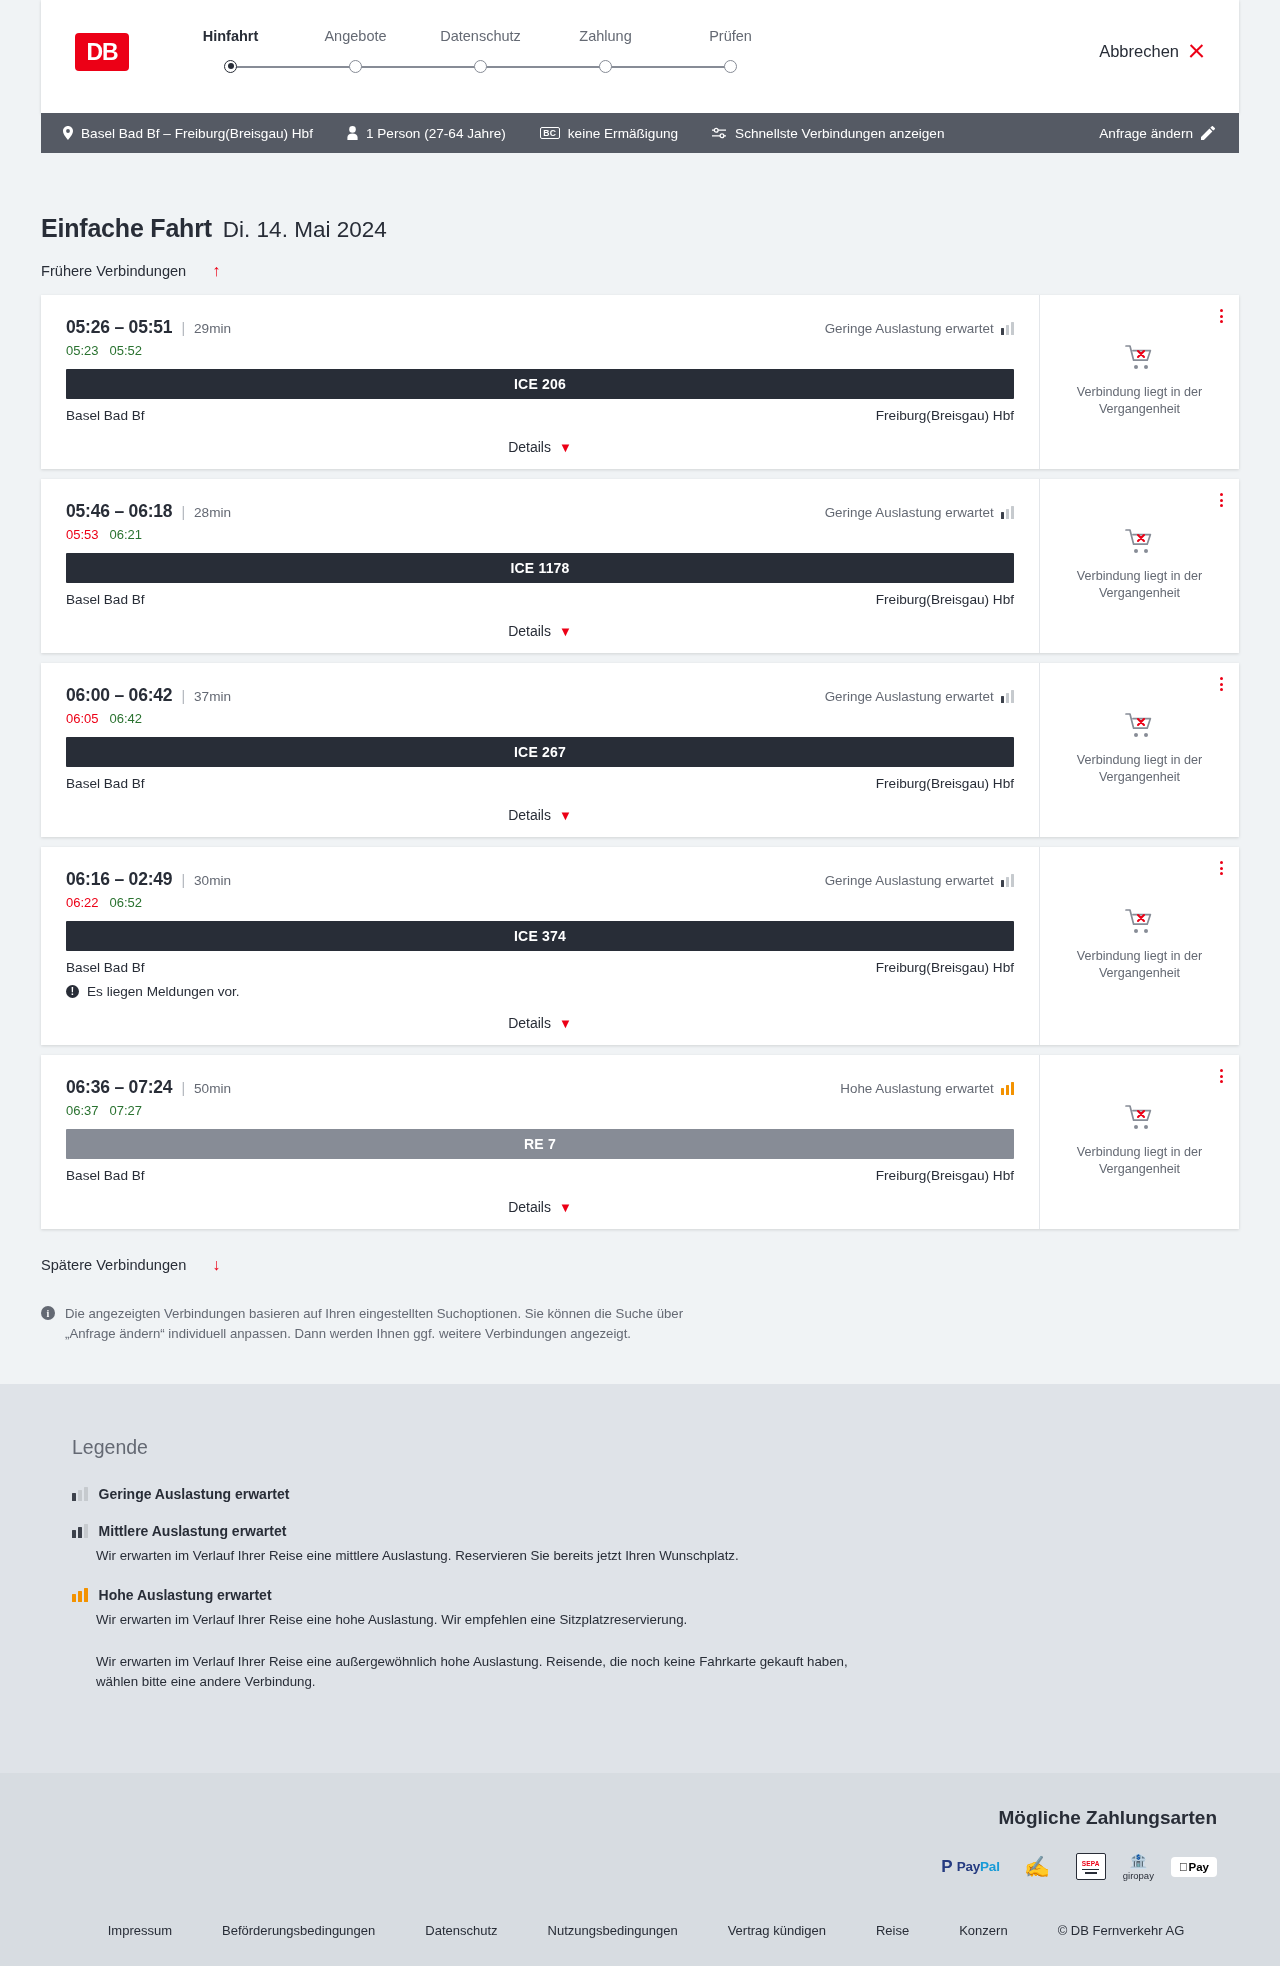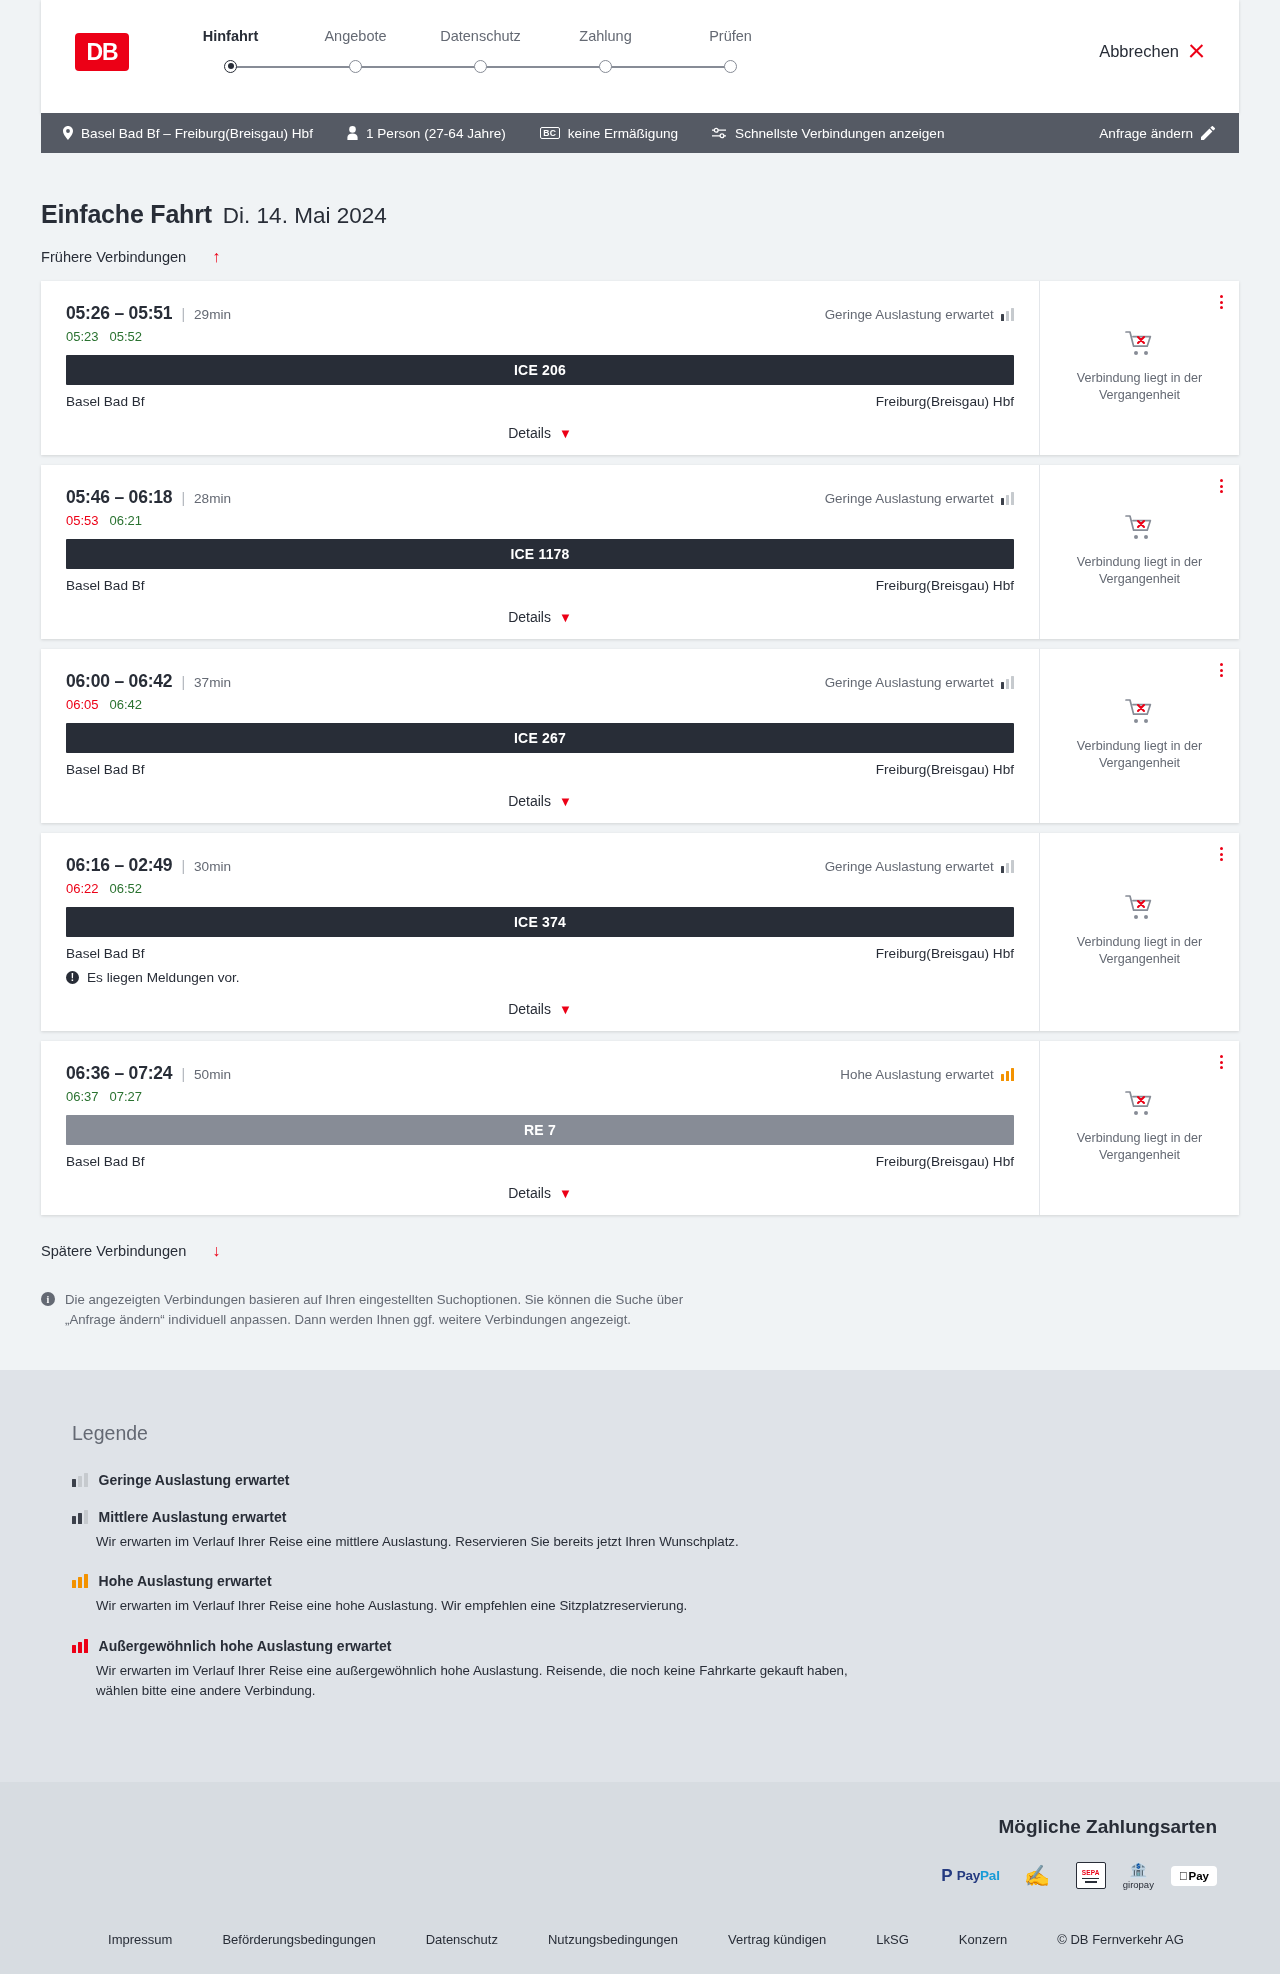--- a/index.html
+++ b/index.html
@@ -127,21 +127,21 @@
     border: 1.3px solid #fff;
     border-radius: 2px;
     font-size: 8.6px;
     font-weight: 700;
     padding: 1px 2.5px;
     line-height: 1;
     letter-spacing: .3px;
   }
 
   
-  .main { padding: 0 41px; background: #f0f3f5; padding-bottom: 40px; border-radius: 10px; }
+  .main { padding: 14px 41px; background: #f0f3f5; padding-bottom: 40px; border-radius: 10px; }
   .title-row {
     display: flex; align-items: baseline; gap: 11px;
     padding-top: 47px;
   }
   .title-strong { font-size: 25px; font-weight: 700; letter-spacing: -.2px; }
   .title-date { font-size: 22.5px; color: #282d37; }
   .earlier-link, .later-link {
     display: inline-flex; align-items: center; gap: 26px;
     font-size: 14.6px; color: #282d37;
     margin-top: 20px; cursor: pointer;
@@ -726,28 +726,20 @@
             <span class="bars high lg">
               <i class="b1"></i>
               <i class="b2"></i>
               <i class="b3"></i>
             </span>
             <span class="legend-label">Hohe Auslastung erwartet</span>
           </div>
           <div class="legend-desc">Wir erwarten im Verlauf Ihrer Reise eine hohe Auslastung. Wir empfehlen eine Sitzplatzreservierung.</div>
         </div>
         <div class="legend-item">
-          <div class="legend-head">
-            <span class="bars vhigh lg">
-              <i class="b1"></i>
-              <i class="b2"></i>
-              <i class="b3"></i>
-            </span>
-            <span class="legend-label">Außergewöhnlich hohe Auslastung erwartet</span>
-          </div>
           <div class="legend-desc">Wir erwarten im Verlauf Ihrer Reise eine außergewöhnlich hohe Auslastung. Reisende, die noch keine Fahrkarte gekauft haben, wählen bitte eine andere Verbindung.</div>
         </div>
       </div>
   </div>
 
   <div class="footer">
     <div class="pay-block">
       <div class="pay-title">Mögliche Zahlungsarten</div>
       <div class="pay-icons">
         <div class="pp-logo">
@@ -772,19 +764,19 @@
         </div>
       </div>
     </div>
 
     <div class="footer-links" id="footer-links">
         <a>Impressum</a>
         <a>Beförderungsbedingungen</a>
         <a>Datenschutz</a>
         <a>Nutzungsbedingungen</a>
         <a>Vertrag kündigen</a>
-        <a>LkSG</a>
+        <a>Reise</a>
         <a>Konzern</a>
         <span>© DB Fernverkehr AG</span>
       </div>
   </div>
 
 </div>
 
 </body></html>

